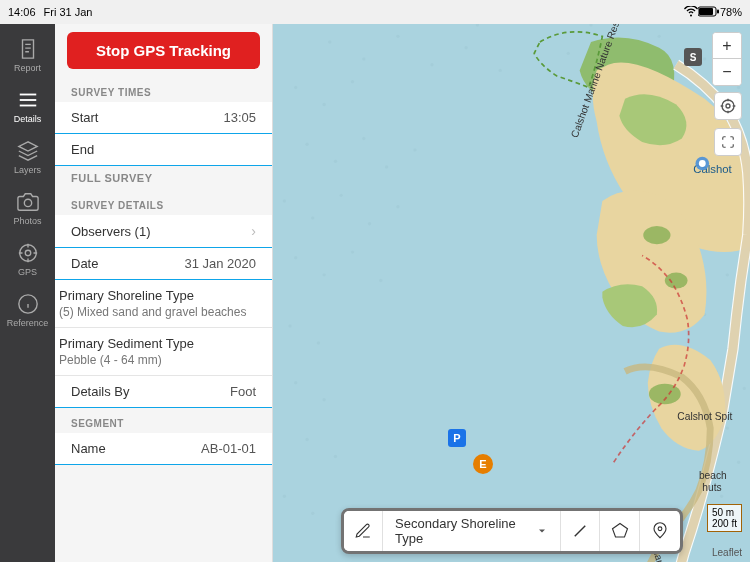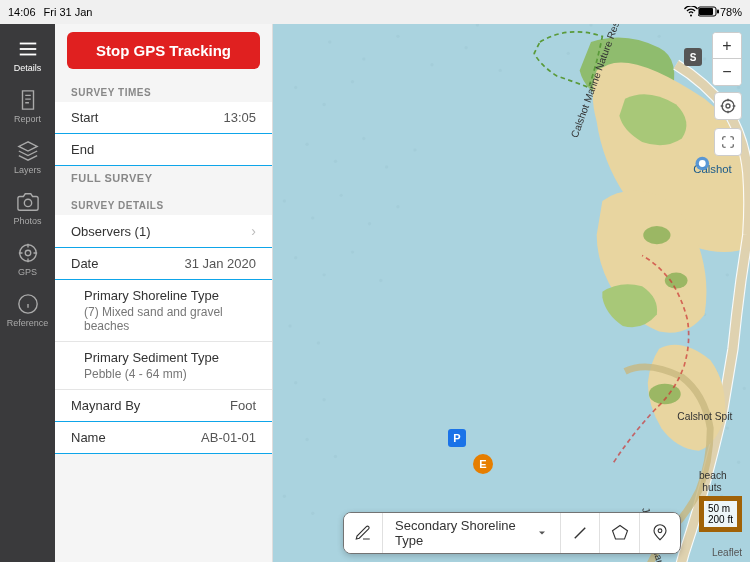--- a/index.html
+++ b/index.html
@@ -105,21 +105,21 @@
     }
     .row-value {
       font-size: 13px;
       color: #555;
     }
     .row-chevron {
       color: #bbb;
       font-size: 14px;
     }
     .row-multi {
-      padding: 8px 29px;
+      padding: 8px 4px;
       background: #fff;
       border-bottom: 1px solid #e5e5e5;
     }
     .row-multi .row-label { font-size: 13px; color: #333; margin-bottom: 2px; }
     .row-multi .row-sublabel { font-size: 12px; color: #777; }
     .full-survey-divider {
       background: #f5f5f5;
       padding: 6px 16px;
       font-size: 11px;
       font-weight: 600;
@@ -197,41 +197,41 @@
       cursor: pointer;
     }
 
     .map-scale {
       position: absolute;
       bottom: 30px;
       right: 8px;
       background: rgba(255,255,255,0.8);
       padding: 2px 4px;
       font-size: 10px;
-      border: 5px solid #a16207;
+      border: 1px solid #a16207;
     }
     .leaflet-credit {
       position: absolute;
       bottom: 4px;
       right: 8px;
       font-size: 10px;
       color: #555;
     }
 
     
     .bottom-toolbar {
       position: absolute;
       bottom: 8px;
       left: 50%;
       transform: translateX(-50%);
       display: flex;
       align-items: center;
       gap: 0;
       background: #fff;
-      border: 1px solid #737373;
+      border: 3px solid #737373;
       border-radius: 8px;
       overflow: hidden;
       box-shadow: 0 2px 6px rgba(0,0,0,0.2);
     }
     .toolbar-btn {
       width: 44px;
       height: 40px;
       background: #fff;
       border: none;
       border-right: 1px solid #e0e0e0;
@@ -319,35 +319,35 @@
           <rect x="19" y="3.5" width="2" height="4" rx="1" fill="#000"></rect>
         </svg>
     </span>
     <span>78%</span>
   </div>
 </div>
 
 <div class="main-layout">
 
   <div class="icon-sidebar">
+    <div class="icon-item">
+      <svg viewBox="0 0 24 24" fill="currentColor">
+          <path d="M6 2h12v20H6zM9 7h6M9 11h6M9 15h4" stroke="currentColor" stroke-width="1.5" fill="none"></path>
+        </svg>
+      <span>Report</span>
+    </div>
     <div class="icon-item active">
       <svg viewBox="0 0 24 24" fill="currentColor">
           <rect x="3" y="5" width="18" height="2"></rect>
           <rect x="3" y="11" width="18" height="2"></rect>
           <rect x="3" y="17" width="18" height="2"></rect>
         </svg>
       <span>Details</span>
     </div>
     <div class="icon-item">
-      <svg viewBox="0 0 24 24" fill="currentColor">
-          <path d="M6 2h12v20H6zM9 7h6M9 11h6M9 15h4" stroke="currentColor" stroke-width="1.5" fill="none"></path>
-        </svg>
-      <span>Report</span>
-    </div>
-    <div class="icon-item">
       <svg viewBox="0 0 24 24" fill="none" stroke="currentColor" stroke-width="1.5">
           <path d="M12 2 2 7l10 5 10-5z"></path>
           <path d="M2 12l10 5 10-5"></path>
           <path d="M2 17l10 5 10-5"></path>
         </svg>
       <span>Layers</span>
     </div>
     <div class="icon-item">
       <svg viewBox="0 0 24 24" fill="none" stroke="currentColor" stroke-width="1.5">
           <path d="M23 19a2 2 0 0 1-2 2H3a2 2 0 0 1-2-2V8a2 2 0 0 1 2-2h4l2-3h6l2 3h4a2 2 0 0 1 2 2z"></path>
@@ -396,31 +396,32 @@
       <div class="row">
         <span class="row-label">Observers (1)</span>
         <span class="row-chevron">›</span>
       </div>
       <div class="row">
         <span class="row-label">Date</span>
         <span class="row-value">31 Jan 2020</span>
       </div>
       <div class="row-multi">
         <div class="row-label">Primary Shoreline Type</div>
-        <div class="row-sublabel">(7) Mixed sand and gravel beaches</div>
+        <div class="row-sublabel">(5) Mixed sand and gravel beaches</div>
       </div>
       <div class="row-multi">
         <div class="row-label">Primary Sediment Type</div>
         <div class="row-sublabel">Pebble (4 - 64 mm)</div>
       </div>
       <div class="row">
-        <span class="row-label">Maynard By</span>
+        <span class="row-label">Details By</span>
         <span class="row-value">Foot</span>
       </div>
 
+      <div class="section-header">SEGMENT</div>
       <div class="row">
         <span class="row-label">Name</span>
         <span class="row-value">AB-01-01</span>
       </div>
     </div>
   </div>
 
   <div class="map-area">
     
     <svg class="map-svg" viewBox="0 0 420 562" preserveAspectRatio="xMidYMid slice">

